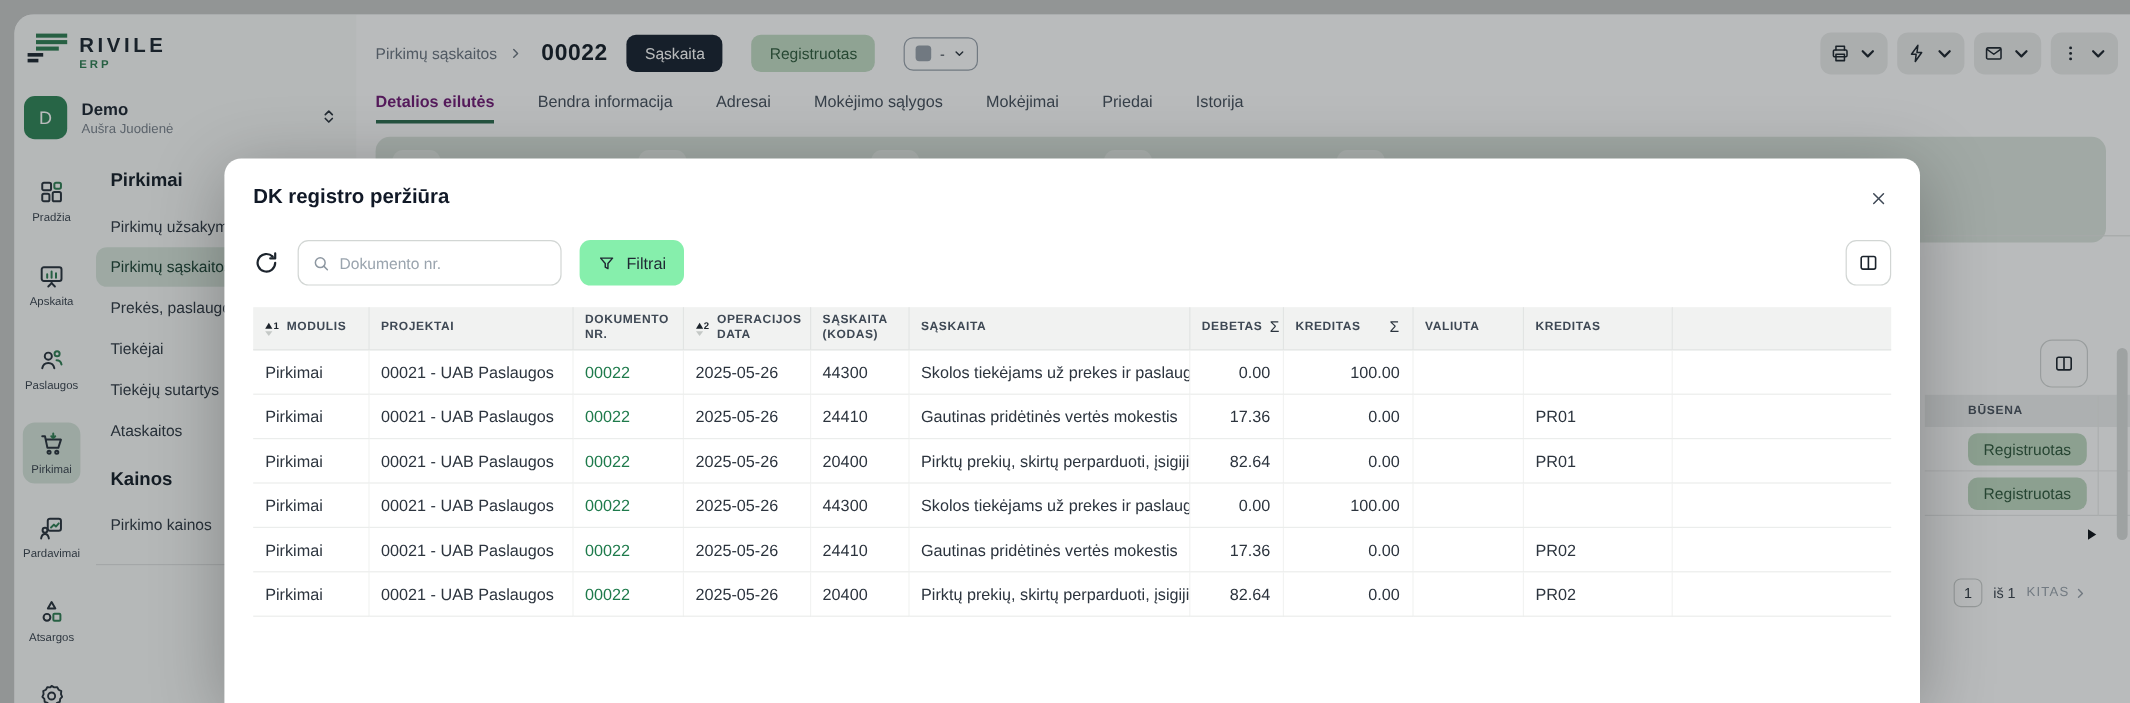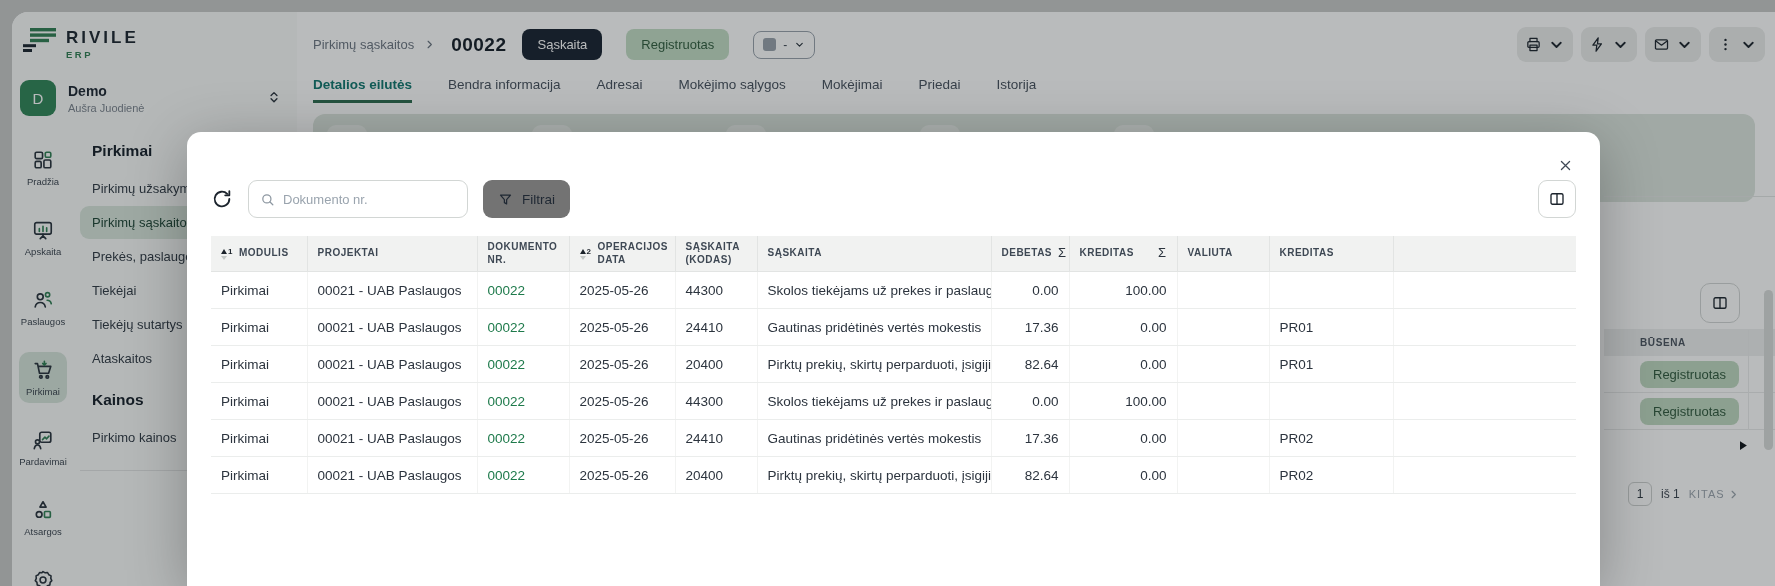--- a/index.html
+++ b/index.html
@@ -49,21 +49,21 @@
     display:flex; align-items:center; gap:7px; cursor:pointer; background:#fff;}
   .mini-square{ width:13px; height:13px; border-radius:3px; background:#98a1ab; }
   .mini-val{ font-size:12px; color:#39424d; }
   .chev10{ width:11px; height:11px; color:#2a333d; }
   .top-actions{ margin-left:auto; display:flex; gap:8px; }
   .icon-btn{ width:56px; height:35px; background:#ebeceb; border-radius:9px; display:flex;
     align-items:center; justify-content:center; gap:6px; cursor:pointer;}
   .icon-btn .icon{ width:17px; height:17px; color:#1c242d; }
   .tabsrow{ display:flex; gap:36px; padding:15px 0 0 16px; }
   .tab{ font-size:13.5px; color:#46505c; padding-bottom:11px; cursor:pointer; }
-  .tab.active{ color:#0f766e; font-weight:700; box-shadow:inset 0 -3px 0 #2b6a4e; }
+  .tab.active{ color:#701a75; font-weight:700; box-shadow:inset 0 -3px 0 #2b6a4e; }
   .banner{ margin:11px 20px 0 16px; background:#dde6de; border-radius:12px; min-height:88px;
     padding:11px 14px; display:flex; gap:46px; align-items:flex-start; }
   .b-item{ display:flex; align-items:center; gap:11px; min-width:148px; cursor:pointer;}
   .b-icon{ width:40px; height:36px; background:#edf1ed; border-radius:9px; display:flex;
     align-items:center; justify-content:center; }
   .b-icon .icon{ width:17px; height:17px; color:#1e2731; }
   .b-label{ font-size:13px; color:#1f2933; white-space:nowrap; }
 
   
   .art{ position:absolute; z-index:1; }
@@ -95,21 +95,21 @@
     justify-content:center; cursor:pointer; color:#3f4956; }
   .m-close .icon{ width:15px; height:15px; }
   .m-toolbar{ margin-top:26px; display:flex; align-items:center; gap:15px; }
   .m-refresh{ width:22px; height:22px; color:#1c242d; cursor:pointer; }
   .m-search{ width:220px; height:38px; border:1px solid #d2d6d4; border-radius:9px; display:flex;
     align-items:center; gap:8px; padding:0 11px; background:#fff;}
   .m-search .icon{ width:15px; height:15px; color:#8d97a1; flex:0 0 15px;}
   .m-search input{ border:none; outline:none; font-size:13px; color:#2b343e; width:100%;
     font-family:"Liberation Sans", sans-serif;}
   .m-search input::placeholder{ color:#9aa4ae; }
-  .m-filter{ height:38px; background:#737373; border-radius:9px; padding:0 15px; display:flex;
+  .m-filter{ height:38px; background:#86efac; border-radius:9px; padding:0 15px; display:flex;
     align-items:center; gap:9px; font-size:13.5px; color:#1f2833; cursor:pointer;}
   .m-filter .icon{ width:15px; height:15px; }
   .m-cols{ margin-left:auto; width:38px; height:38px; border:1px solid #d2d6d4; border-radius:9px;
     display:flex; align-items:center; justify-content:center; cursor:pointer; color:#1c242d;}
   .m-cols .icon{ width:18px; height:18px; }
   .m-tablewrap{ margin-top:18px; }
   table{ width:100%; border-collapse:collapse; table-layout:fixed; }
   col.c1{width:96px} col.c2{width:170px} col.c3{width:92px} col.c4{width:106px} col.c5{width:82px}
   col.c6{width:234px} col.c7{width:78px} col.c8{width:108px} col.c9{width:92px} col.c10{width:124px}
   thead th{ background:#f1f2f1; border-right:1px solid #e2e4e3; border-bottom:1px solid #e2e4e3;
@@ -444,20 +444,21 @@
           <path d="M9 5l7 7-7 7"></path>
         </svg>
     </span>
   </span>
 </div>
 <div class="art art-scroll"></div>
 
 <div class="overlay"></div>
 
 <div class="modal">
+  <div class="m-title">DK registro peržiūra</div>
   <div class="m-close">
     <span class="icon">
       <svg viewBox="0 0 24 24" fill="none" stroke="currentColor" stroke-width="2" stroke-linecap="round">
           <path d="M5.5 5.5l13 13M18.5 5.5l-13 13"></path>
         </svg>
     </span>
   </div>
   <div class="m-toolbar">
     <span class="m-refresh icon">
       <svg viewBox="0 0 24 24" fill="none" stroke="currentColor" stroke-width="2" stroke-linecap="round" stroke-linejoin="round">

